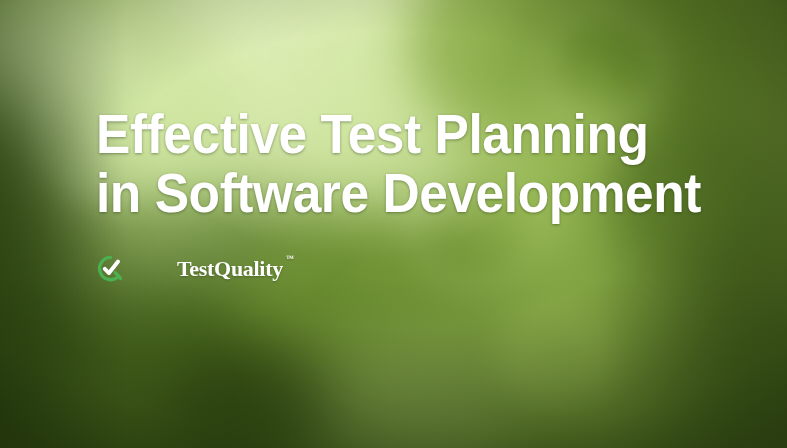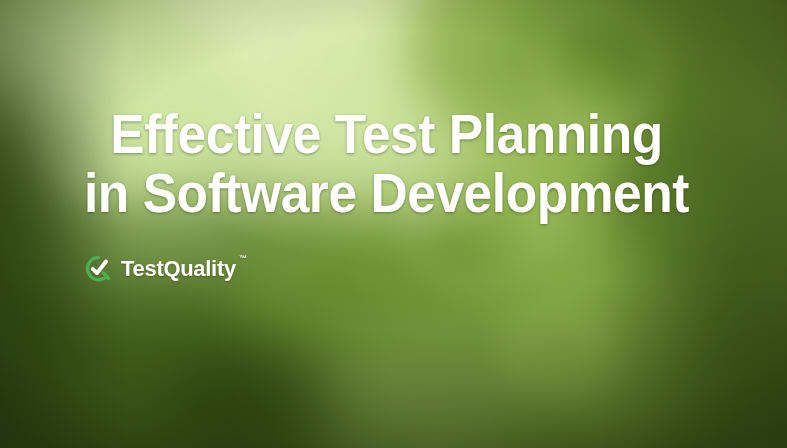--- a/index.html
+++ b/index.html
@@ -59,25 +59,24 @@
     inset: 0;
     background:
       radial-gradient(ellipse 78% 72% at 50% 40%, rgba(0,0,0,0) 46%, rgba(30,48,10,0.30) 82%, rgba(22,36,6,0.52) 100%),
       linear-gradient(to right, rgba(30,50,12,0.34) 0%, rgba(0,0,0,0) 16%, rgba(0,0,0,0) 76%, rgba(34,52,14,0.30) 100%),
       linear-gradient(to bottom, rgba(0,0,0,0) 62%, rgba(32,50,12,0.26) 100%);
   }
 
   
   .content {
     position: absolute;
-    left: 84px;
+    left: 96px;
     top: 0;
     width: 640px;
     height: 100%;
-    text-align: center;
   }
 
   .title {
     position: absolute;
     top: 104px;
     left: 0;
     margin: 0;
     color: #ffffff;
     font-family: "Liberation Sans Narrow", "Liberation Sans", sans-serif;
     font-weight: bold;
@@ -102,27 +101,28 @@
   }
   .logo-mark {
     width: 29px;
     height: 29px;
     flex: none;
     display: block;
   }
   .logo-word {
     position: relative;
     color: #ffffff;
-    font-family: Liberation Sans, sans-serif;
+    font-family: Liberation Serif, serif;
     font-weight: bold;
     font-size: 22px;
     line-height: 1;
     letter-spacing: -0.3px;
     white-space: nowrap;
     text-shadow: 0 1px 2px rgba(30,50,14,0.35);
+    margin-left: 44px;
   }
   .logo-tm {
     position: absolute;
     top: -3px;
     right: -11px;
     font-size: 8px;
     font-weight: bold;
     line-height: 1;
     color: #ffffff;
   }

